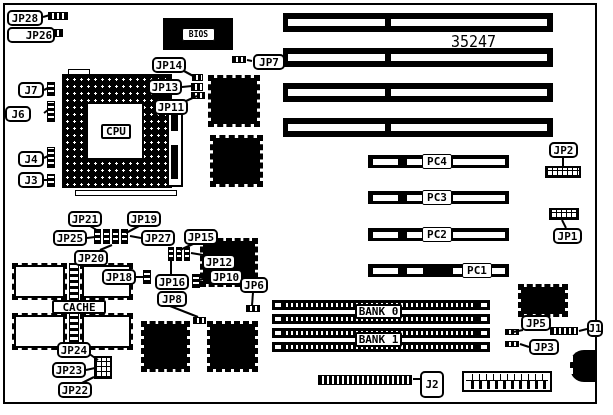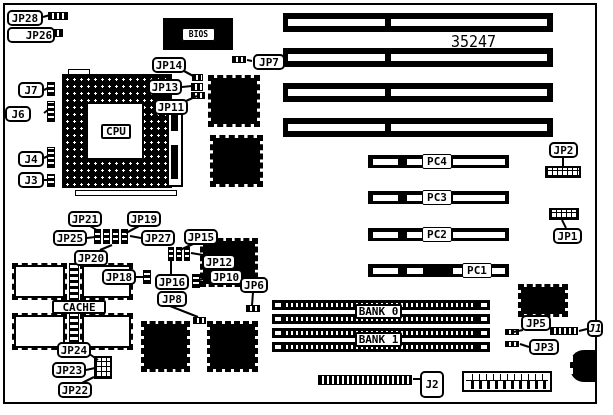--- a/index.html
+++ b/index.html
@@ -235,17 +235,17 @@
     <div class="lbl sq" style="position: absolute; left: 52px; top: 300px; width: 54px; height: 14px;">CACHE</div>
     <div class="lbl" style="position: absolute; left: 57px; top: 342px; width: 34px; height: 16px;">JP24</div>
     <div class="lbl" style="position: absolute; left: 52px; top: 362px; width: 34px; height: 16px;">JP23</div>
     <div class="lbl" style="position: absolute; left: 58px; top: 382px; width: 34px; height: 16px;">JP22</div>
     <div class="lbl sq" style="position: absolute; left: 355px; top: 304px; width: 47px; height: 15px;">BANK 0</div>
     <div class="lbl sq" style="position: absolute; left: 355px; top: 332px; width: 47px; height: 15px;">BANK 1</div>
     <div class="lbl" style="position: absolute; left: 549px; top: 142px; width: 29px; height: 16px;">JP2</div>
     <div class="lbl" style="position: absolute; left: 553px; top: 228px; width: 29px; height: 16px;">JP1</div>
     <div class="lbl" style="position: absolute; left: 521px; top: 315px; width: 30px; height: 16px; text-align: right;">JP5</div>
     <div class="lbl" style="position: absolute; left: 529px; top: 339px; width: 30px; height: 16px;">JP3</div>
-    <div class="lbl" style="position: absolute; left: 587px; top: 320px; width: 16px; height: 17px; font-style: italic;">J1</div>
+    <div class="lbl" style="position: absolute; left: 587px; top: 320px; width: 16px; height: 17px;">J1</div>
     <div class="lbl" style="position: absolute; left: 420px; top: 371px; width: 24px; height: 27px;">J2</div>
     <div class="lbl sq thin" style="font-size: 8px; position: absolute; left: 182px; top: 28px; width: 33px; height: 13px;">BIOS</div>
     <div class="lbl sq" style="position: absolute; left: 101px; top: 124px; width: 30px; height: 15px;">CPU</div>
   </div>
 
 </body></html>

